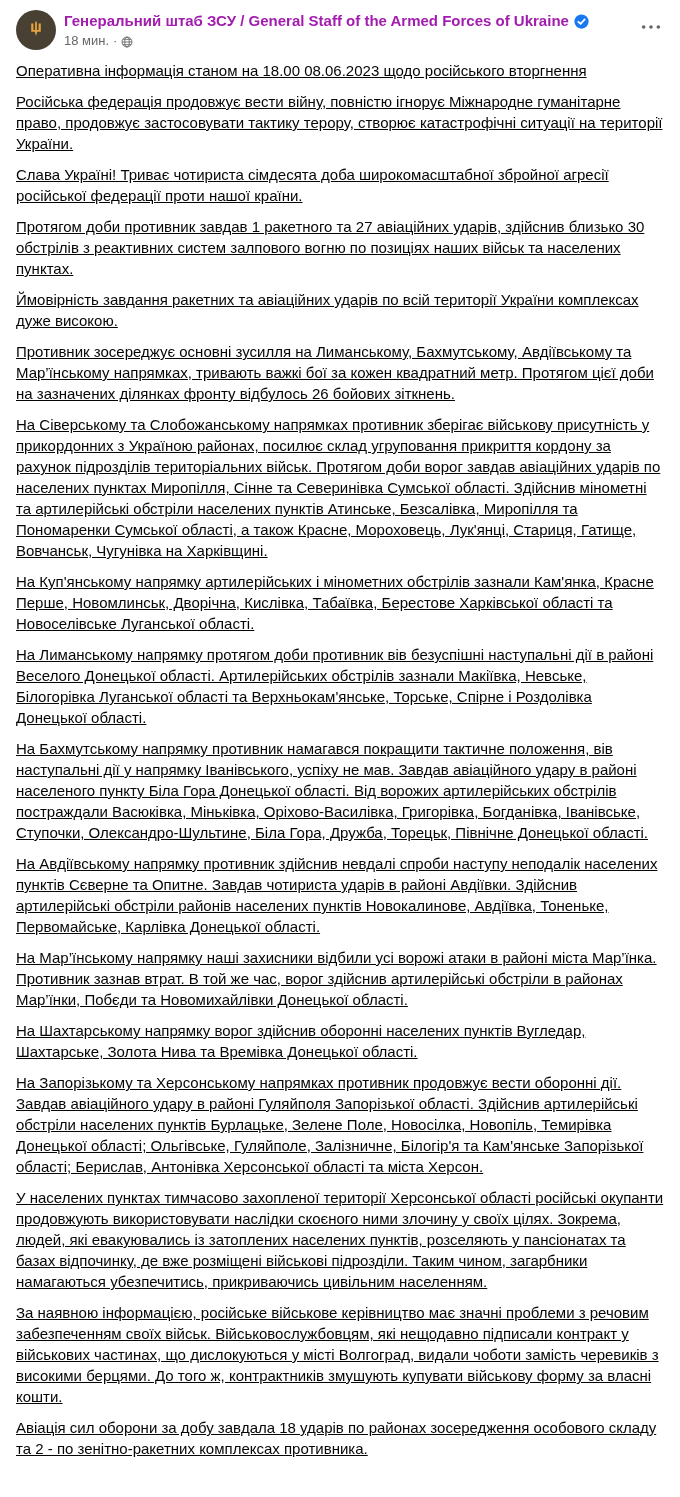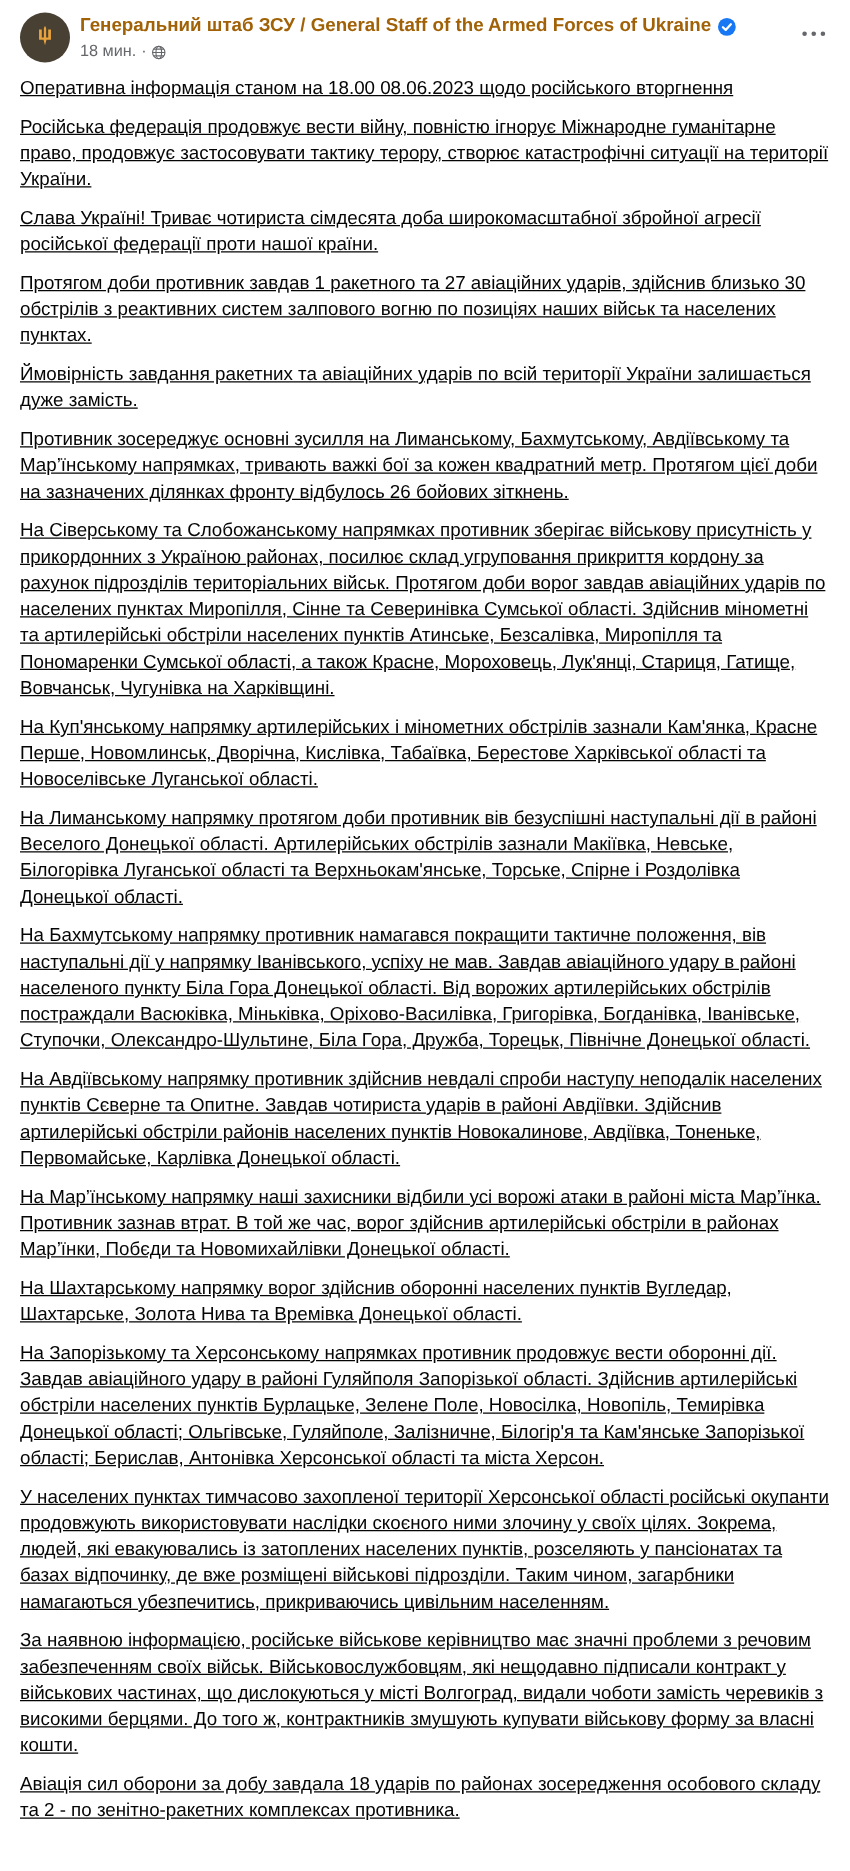--- a/index.html
+++ b/index.html
@@ -25,21 +25,21 @@
     display: flex; align-items: center; justify-content: center;
     flex: 0 0 40px;
     cursor: pointer;
   }
   .header-meta { margin-left: 8px; flex: 1; min-width: 0; padding-top: 1px; }
   .author-row { display: flex; align-items: center; gap: 5px; }
   .author-name {
     font-size: 15px;
     font-weight: 700;
     line-height: 19px;
-    color: #a16207;
+    color: #a21caf;
     cursor: pointer;
   }
   .verified-badge { display: inline-flex; flex: 0 0 auto; margin-top: 1px; }
   .timestamp-row {
     display: flex; align-items: center; gap: 4px;
     color: #65676B;
     font-size: 13px;
     line-height: 16px;
     margin-top: 3px;
   }
@@ -119,21 +119,21 @@
       </span>
     </button>
 
   </div>
 
   <div class="post-body">
       <p>Оперативна інформація станом на 18.00 08.06.2023 щодо російського вторгнення</p>
       <p>Російська федерація продовжує вести війну, повністю ігнорує Міжнародне гуманітарне право, продовжує застосовувати тактику терору, створює катастрофічні ситуації на території України.</p>
       <p>Слава Україні! Триває чотириста сімдесята доба широкомасштабної збройної агресії російської федерації проти нашої країни.</p>
       <p>Протягом доби противник завдав 1 ракетного та 27 авіаційних ударів, здійснив близько 30 обстрілів з реактивних систем залпового вогню по позиціях наших військ та населених пунктах.</p>
-      <p>Ймовірність завдання ракетних та авіаційних ударів по всій території України залишається дуже замість.</p>
+      <p>Ймовірність завдання ракетних та авіаційних ударів по всій території України комплексах дуже високою.</p>
       <p>Противник зосереджує основні зусилля на Лиманському, Бахмутському, Авдіївському та Мар’їнському напрямках, тривають важкі бої за кожен квадратний метр. Протягом цієї доби на зазначених ділянках фронту відбулось 26 бойових зіткнень.</p>
       <p>На Сіверському та Слобожанському напрямках противник зберігає військову присутність у прикордонних з Україною районах, посилює склад угруповання прикриття кордону за рахунок підрозділів територіальних військ. Протягом доби ворог завдав авіаційних ударів по населених пунктах Миропілля, Сінне та Северинівка Сумської області. Здійснив мінометні та артилерійські обстріли населених пунктів Атинське, Безсалівка, Миропілля та Пономаренки Сумської області, а також Красне, Мороховець, Лук'янці, Стариця, Гатище, Вовчанськ, Чугунівка на Харківщині.</p>
       <p>На Куп'янському напрямку артилерійських і мінометних обстрілів зазнали Кам'янка, Красне Перше, Новомлинськ, Дворічна, Кислівка, Табаївка, Берестове Харківської області та Новоселівське Луганської області.</p>
       <p>На Лиманському напрямку протягом доби противник вів безуспішні наступальні дії в районі Веселого Донецької області. Артилерійських обстрілів зазнали Макіївка, Невське, Білогорівка Луганської області та Верхньокам'янське, Торське, Спірне і Роздолівка Донецької області.</p>
       <p>На Бахмутському напрямку противник намагався покращити тактичне положення, вів наступальні дії у напрямку Іванівського, успіху не мав. Завдав авіаційного удару в районі населеного пункту Біла Гора Донецької області. Від ворожих артилерійських обстрілів постраждали Васюківка, Міньківка, Оріхово-Василівка, Григорівка, Богданівка, Іванівське, Ступочки, Олександро-Шультине, Біла Гора, Дружба, Торецьк, Північне Донецької області.</p>
       <p>На Авдіївському напрямку противник здійснив невдалі спроби наступу неподалік населених пунктів Сєверне та Опитне. Завдав чотириста ударів в районі Авдіївки. Здійснив артилерійські обстріли районів населених пунктів Новокалинове, Авдіївка, Тоненьке, Первомайське, Карлівка Донецької області.</p>
       <p>На Мар’їнському напрямку наші захисники відбили усі ворожі атаки в районі міста Мар’їнка. Противник зазнав втрат. В той же час, ворог здійснив артилерійські обстріли в районах Мар’їнки, Побєди та Новомихайлівки Донецької області.</p>
       <p>На Шахтарському напрямку ворог здійснив оборонні населених пунктів Вугледар, Шахтарське, Золота Нива та Времівка Донецької області.</p>
       <p>На Запорізькому та Херсонському напрямках противник продовжує вести оборонні дії. Завдав авіаційного удару в районі Гуляйполя Запорізької області. Здійснив артилерійські обстріли населених пунктів Бурлацьке, Зелене Поле, Новосілка, Новопіль, Темирівка Донецької області; Ольгівське, Гуляйполе, Залізничне, Білогір'я та Кам'янське Запорізької області; Берислав, Антонівка Херсонської області та міста Херсон.</p>
       <p>У населених пунктах тимчасово захопленої території Херсонської області російські окупанти продовжують використовувати наслідки скоєного ними злочину у своїх цілях. Зокрема, людей, які евакуювались із затоплених населених пунктів, розселяють у пансіонатах та базах відпочинку, де вже розміщені військові підрозділи. Таким чином, загарбники намагаються убезпечитись, прикриваючись цивільним населенням.</p>

